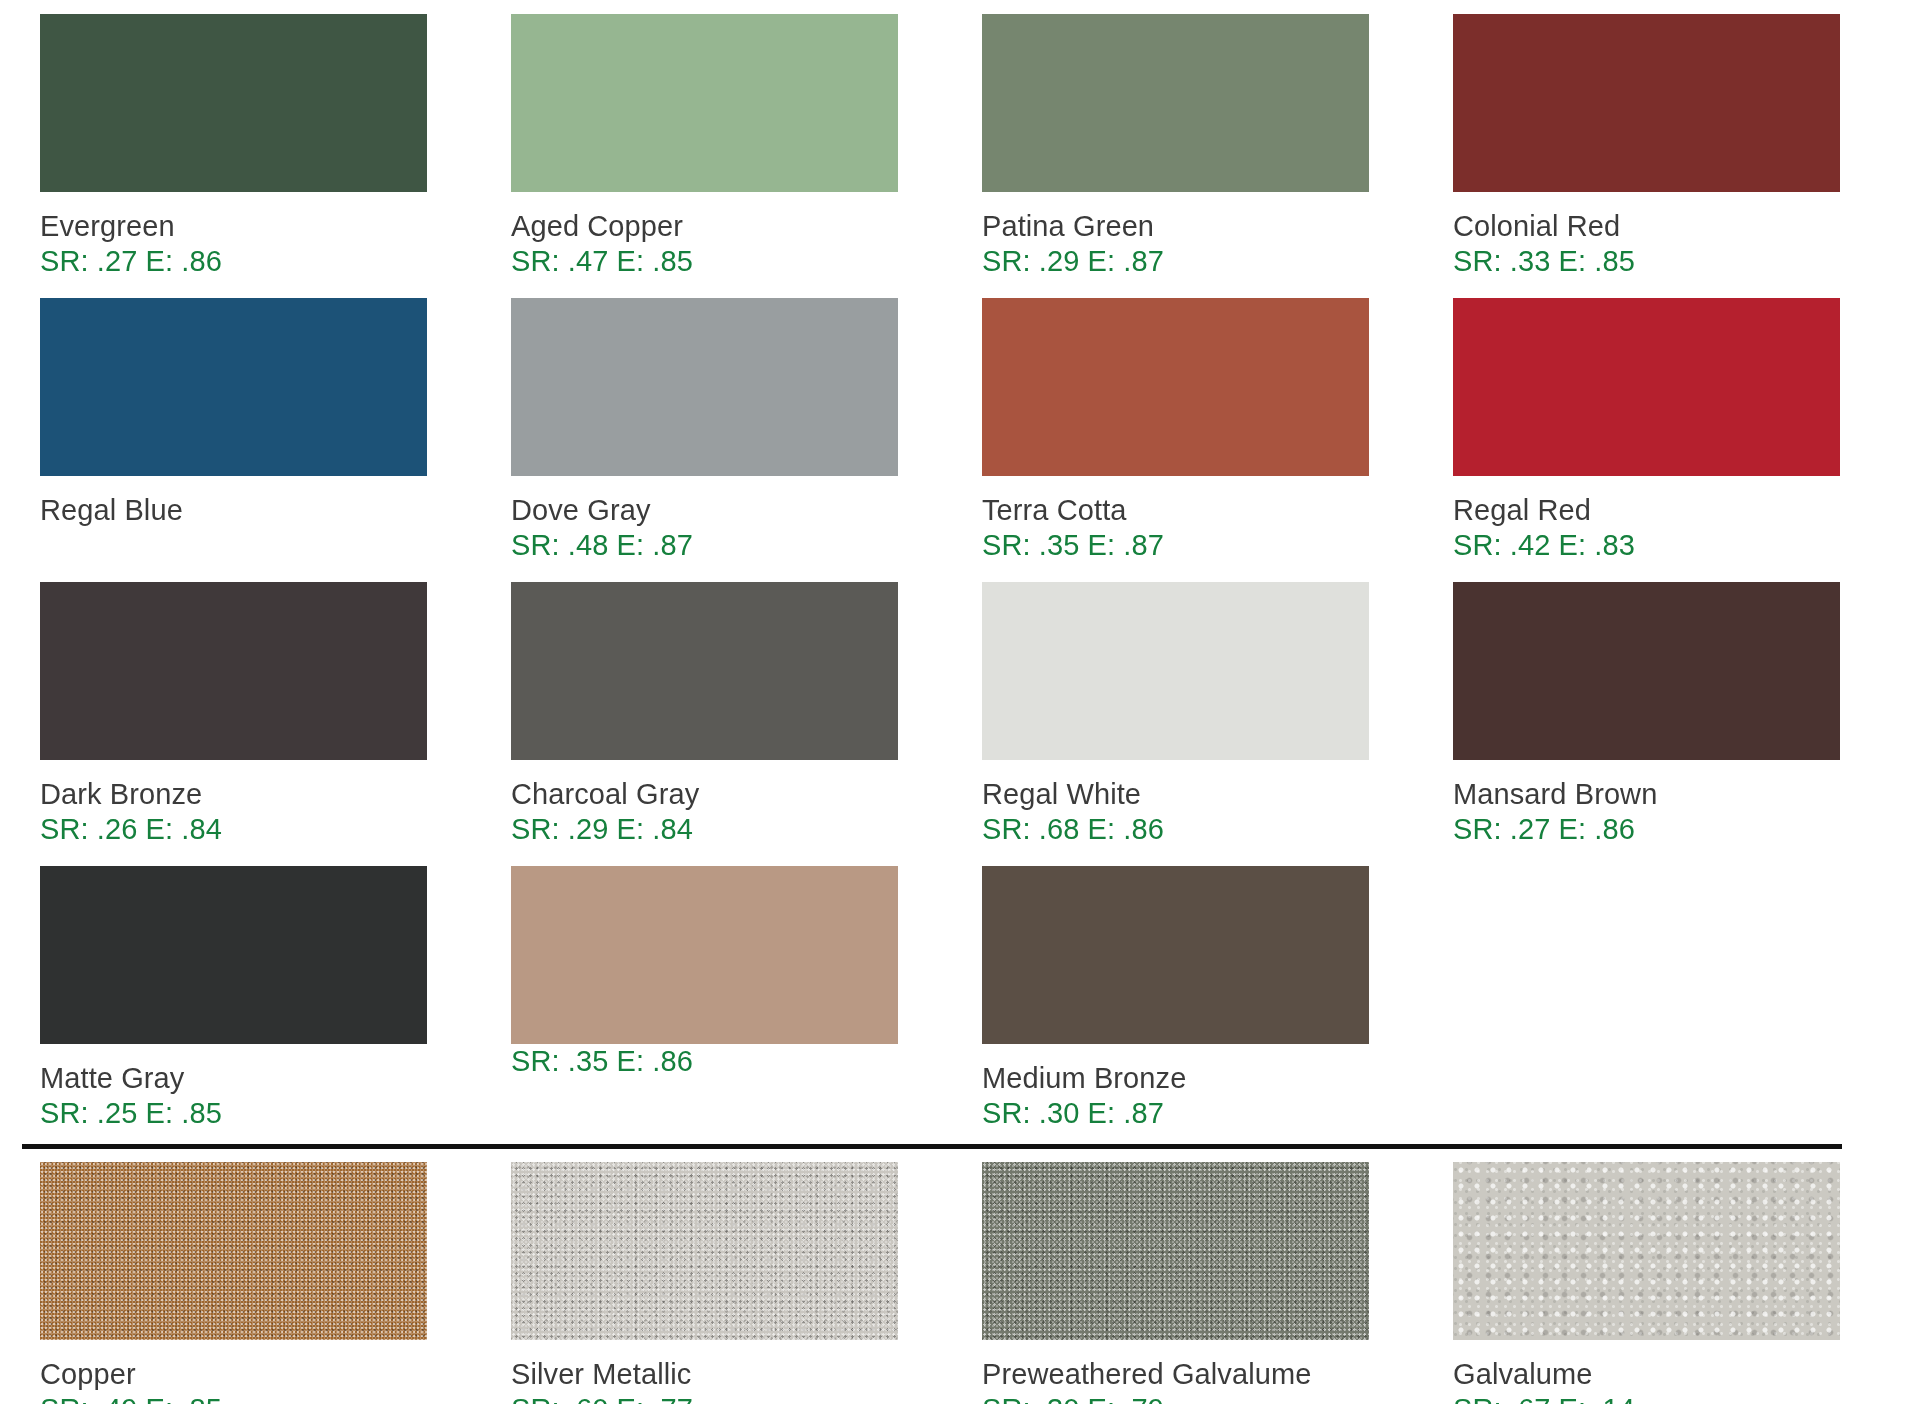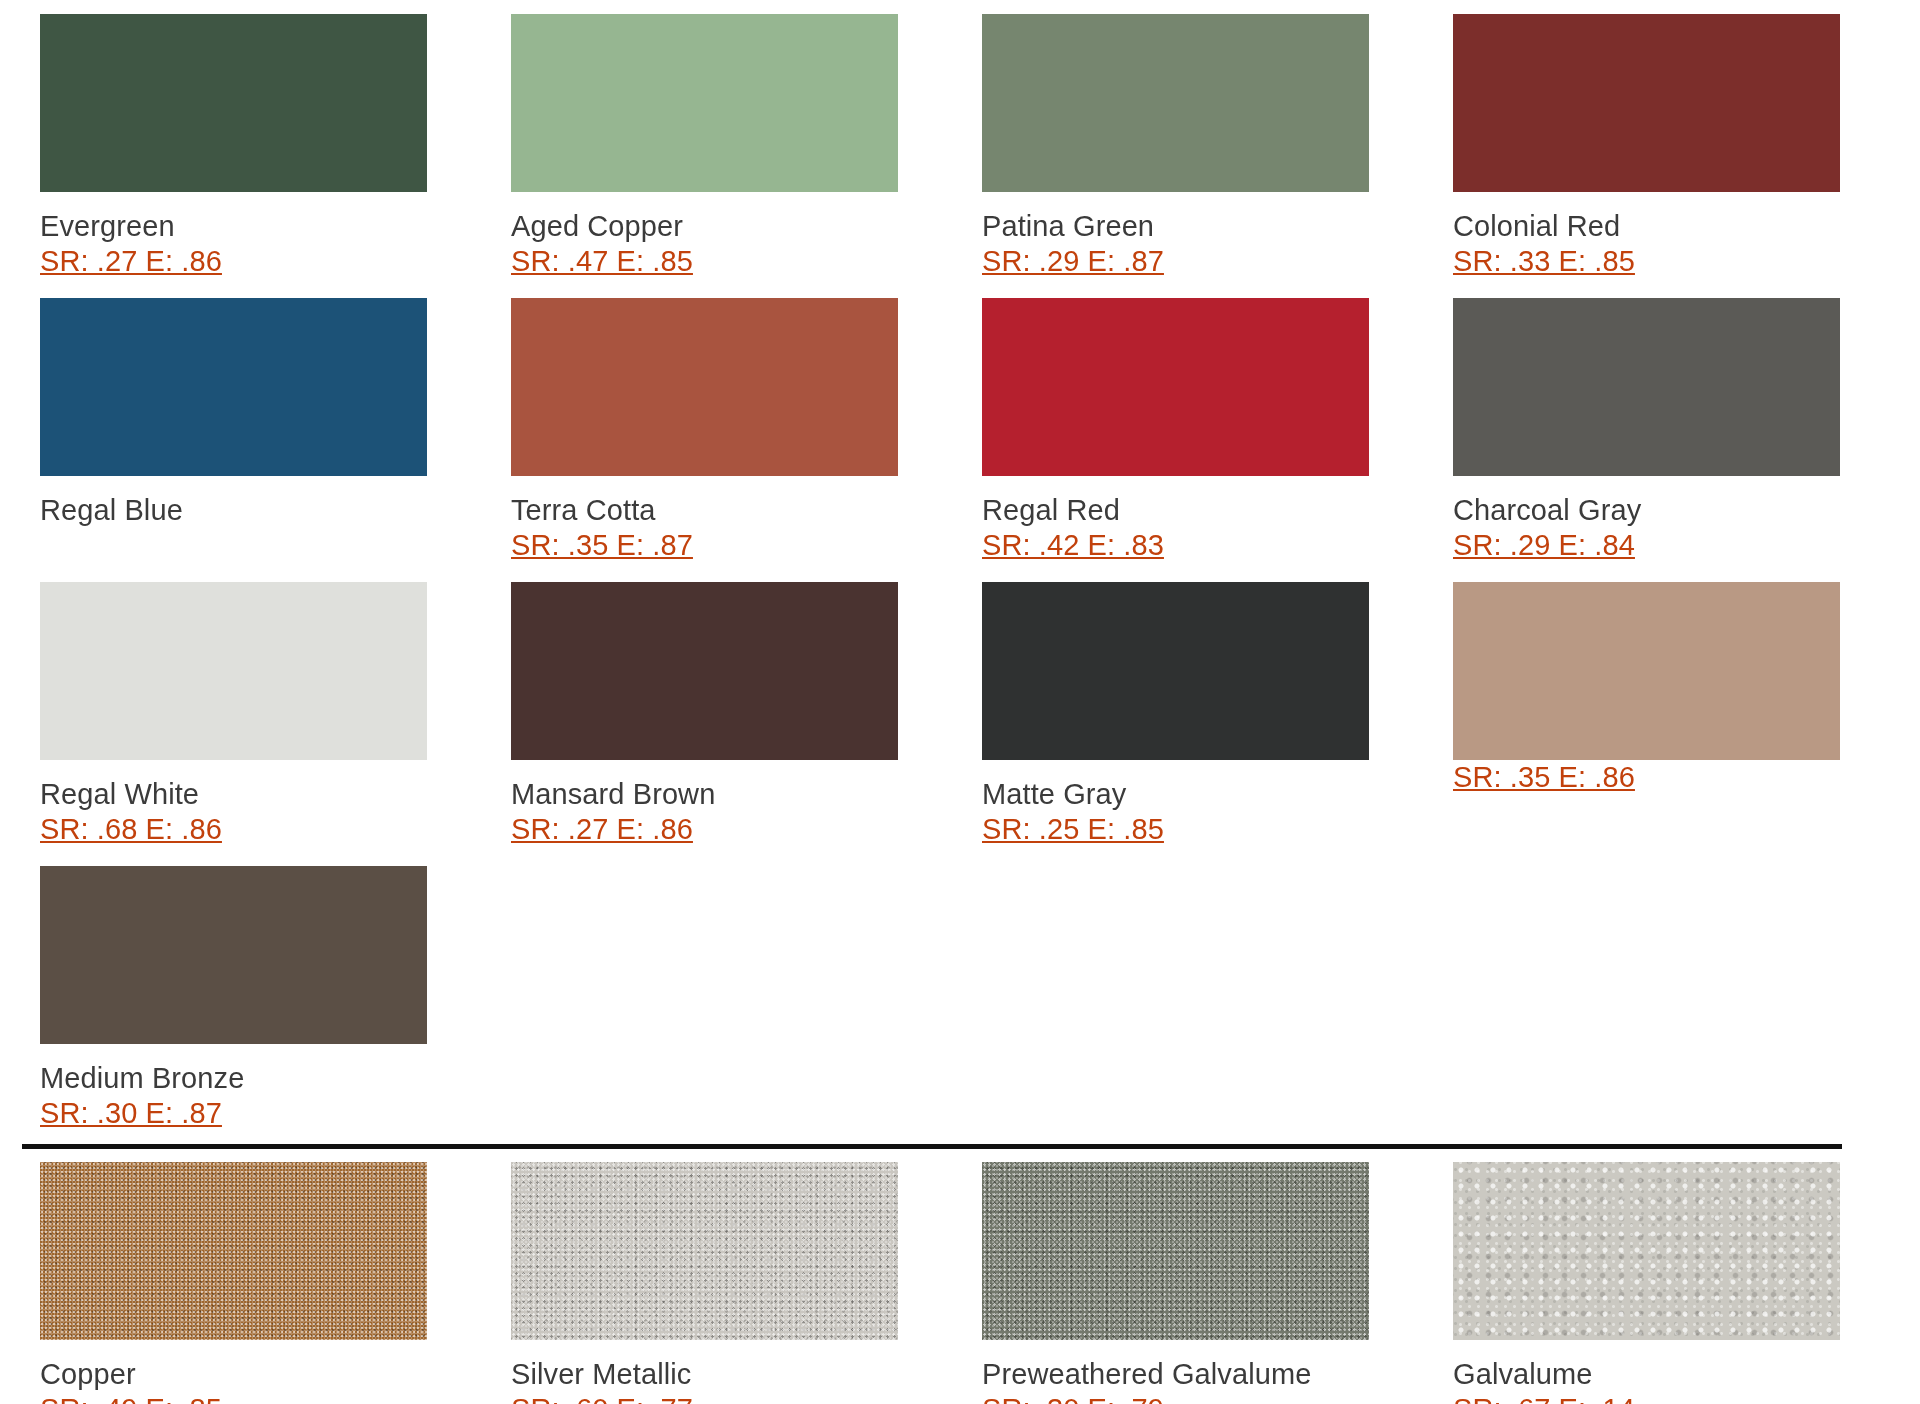--- a/index.html
+++ b/index.html
@@ -64,24 +64,23 @@
     line-height: 36px;
     color: #3b3b3b;
     margin-top: 16px;
     letter-spacing: 0.1px;
     white-space: nowrap;
   }
 
   .swatch-metrics {
     font-size: 29px;
     line-height: 34px;
-    color: #c2410c;
+    color: #15803d;
     letter-spacing: 0.1px;
     white-space: nowrap;
-    text-decoration: underline;
   }
 
   .divider-rule {
     position: absolute;
     left: 22px;
     top: 1144px;
     width: 1820px;
     height: 5px;
     background: #111111;
   }
@@ -142,30 +141,40 @@
       <div class="swatch-cell">
         <div class="swatch-chip" style="background-color: rgb(124, 46, 43);"></div>
         <div class="swatch-label">Colonial Red</div>
         <div class="swatch-metrics">SR: .33  E: .85</div>
       </div>
       <div class="swatch-cell">
         <div class="swatch-chip" style="background-color: rgb(28, 82, 119);"></div>
         <div class="swatch-label">Regal Blue</div>
       </div>
       <div class="swatch-cell">
+        <div class="swatch-chip" style="background-color: rgb(153, 158, 160);"></div>
+        <div class="swatch-label">Dove Gray</div>
+        <div class="swatch-metrics">SR: .48  E: .87</div>
+      </div>
+      <div class="swatch-cell">
         <div class="swatch-chip" style="background-color: rgb(169, 84, 63);"></div>
         <div class="swatch-label">Terra Cotta</div>
         <div class="swatch-metrics">SR: .35  E: .87</div>
       </div>
       <div class="swatch-cell">
         <div class="swatch-chip" style="background-color: rgb(181, 32, 46);"></div>
         <div class="swatch-label">Regal Red</div>
         <div class="swatch-metrics">SR: .42  E: .83</div>
       </div>
       <div class="swatch-cell">
+        <div class="swatch-chip" style="background-color: rgb(64, 57, 58);"></div>
+        <div class="swatch-label">Dark Bronze</div>
+        <div class="swatch-metrics">SR: .26  E: .84</div>
+      </div>
+      <div class="swatch-cell">
         <div class="swatch-chip" style="background-color: rgb(91, 90, 86);"></div>
         <div class="swatch-label">Charcoal Gray</div>
         <div class="swatch-metrics">SR: .29  E: .84</div>
       </div>
       <div class="swatch-cell">
         <div class="swatch-chip" style="background-color: rgb(223, 224, 220);"></div>
         <div class="swatch-label">Regal White</div>
         <div class="swatch-metrics">SR: .68  E: .86</div>
       </div>
       <div class="swatch-cell">

